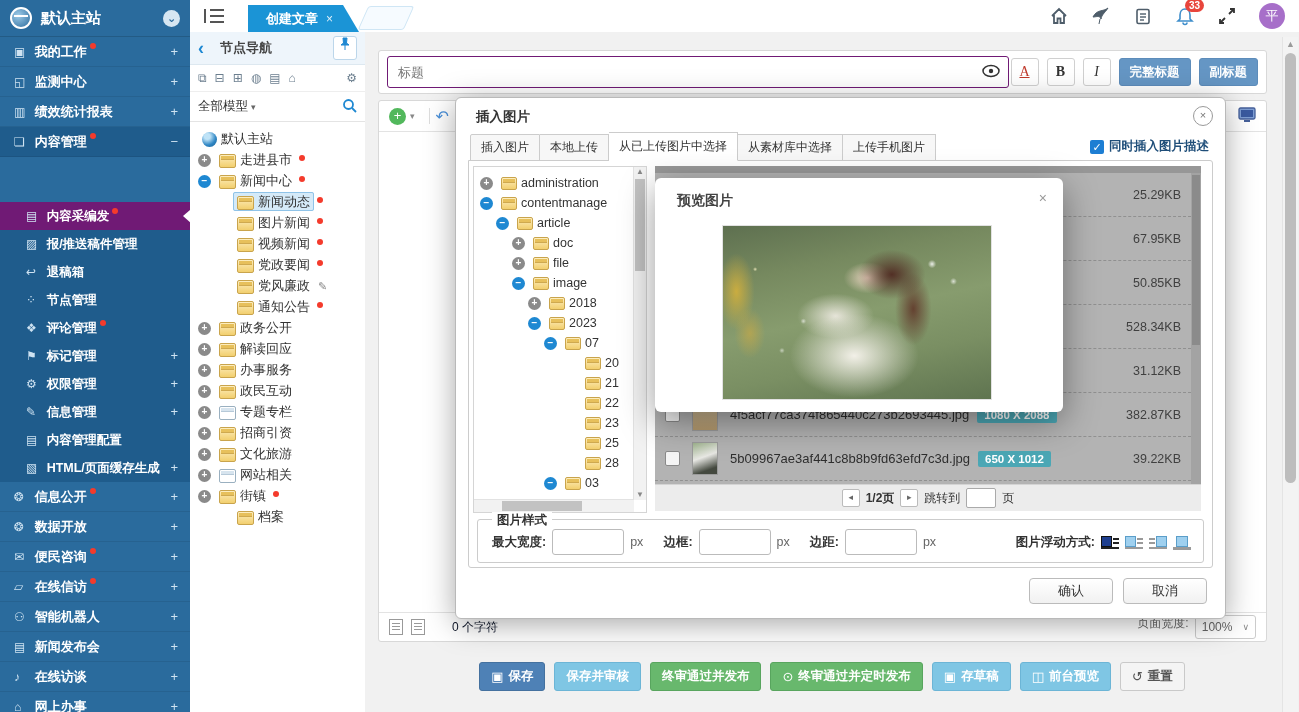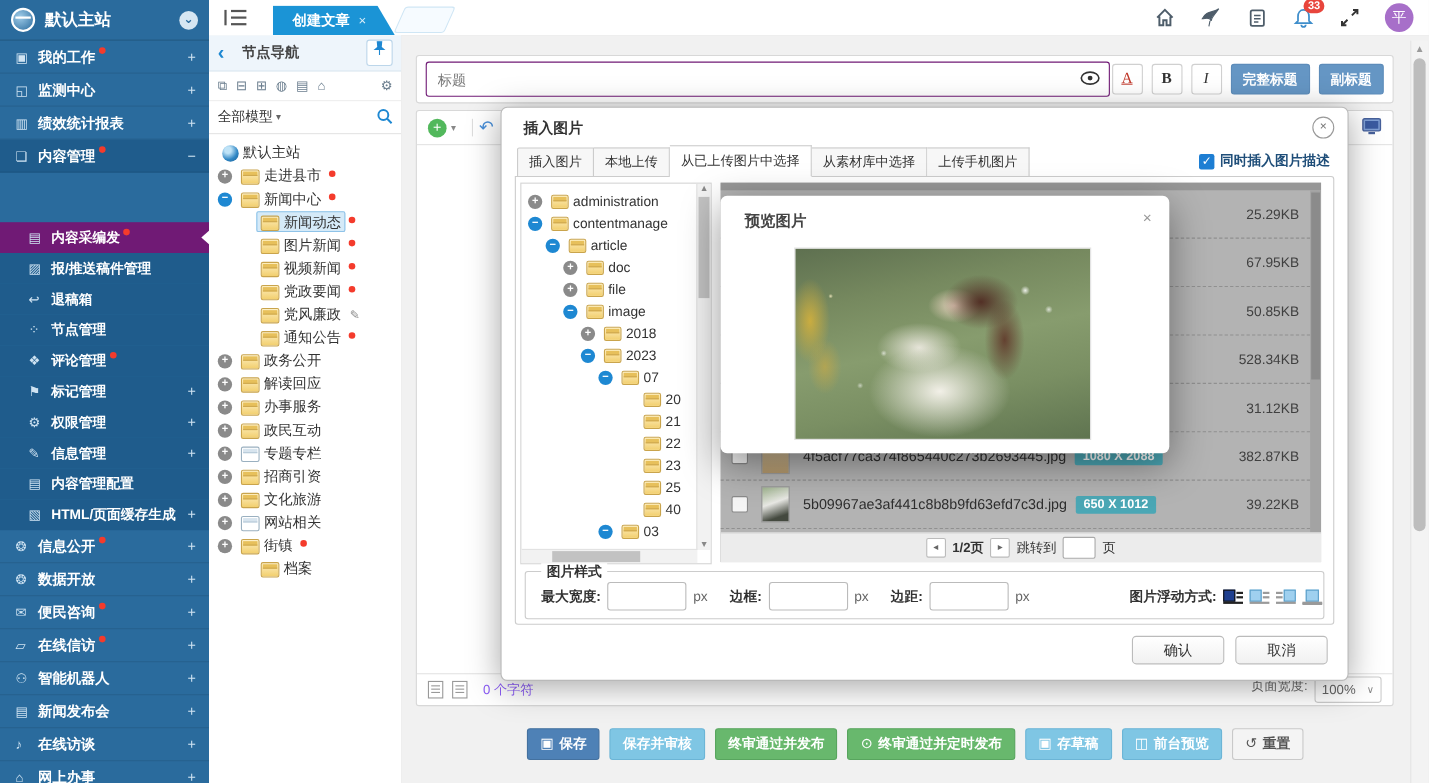--- a/index.html
+++ b/index.html
@@ -88,21 +88,21 @@
   #ed-toolbar{height:30px;border-bottom:1px solid #e3e3e3;display:flex;align-items:center;padding:0 10px;}
   #ed-plus{width:17px;height:17px;border-radius:50%;background:#52b85c;color:#fff;text-align:center;line-height:16px;font-size:13px;cursor:pointer;}
   #ed-caret{font-size:9px;color:#888;margin:0 8px 0 4px;cursor:pointer;}
   .vsep{width:1px;height:16px;background:#ddd;margin:0 6px;}
   #ed-undo{color:#4a90d9;font-size:16px;cursor:pointer;}
   #ed-right{margin-left:auto;display:flex;align-items:center;gap:14px;}
   #ed-A{color:#e0812e;font-weight:bold;font-family:"Liberation Serif","DejaVu Serif",serif;font-size:15px;cursor:pointer;}
   #ed-statusbar{position:absolute;left:0;right:0;bottom:0;height:28px;border-top:1px solid #e3e3e3;display:flex;align-items:center;padding:0 10px;color:#888;font-size:12px;}
   .st-ico{width:12px;height:14px;border:1px solid #999;margin-right:8px;position:relative;}
   .st-ico::before{content:"";position:absolute;left:2px;right:2px;top:3px;height:1px;background:#999;box-shadow:0 3px 0 #999,0 6px 0 #999;}
-  #st-count{margin-left:6px;color:#8b5cf6;}
+  #st-count{margin-left:19px;color:#0f172a;}
   #st-right{margin-left:auto;display:flex;align-items:flex-start;gap:6px;color:#666;}
   #pw-select{border:1px solid #ccc;border-radius:3px;background:#fff;height:22px;line-height:22px;padding:0 6px;display:flex;gap:10px;align-items:center;cursor:pointer;}
   #pw-select .caret{font-size:9px;color:#888;}
   #main-scroll{right:1px;top:5px;bottom:0;width:15px;background:#f3f3f3;border-left:1px solid #e4e4e4;}
   #main-scroll .up{color:#9a9a9a;font-size:9px;text-align:center;margin-top:2px;}
   #main-scroll .thumb{position:absolute;left:2px;right:2px;top:16px;height:430px;background:#bdbdbd;border-radius:6px;}
 
   
   #footer-actions{left:365px;right:0;bottom:0;height:72px;display:flex;align-items:center;justify-content:center;gap:9px;}
   .fbtn{height:29px;border-radius:3px;border:1px solid transparent;color:#fff;font-weight:bold;font-size:12.5px;padding:0 11px;cursor:pointer;display:flex;align-items:center;gap:5px;font-family:inherit;}
@@ -152,21 +152,21 @@
   .fdims:empty{display:none;}
   .fsize{margin-left:auto;color:#404040;font-size:12.5px;}
   #list-vscroll{position:absolute;right:0;top:7px;bottom:26px;width:10px;background:#a3a3a3;}
   #list-vscroll .thumb{position:absolute;left:1px;right:1px;top:2px;height:170px;background:#8b8b8b;}
   #pager{position:absolute;left:0;right:0;bottom:0;height:26px;background:#ececec;border-top:1px solid #d4d4d4;display:flex;align-items:center;justify-content:center;gap:6px;font-size:12px;color:#333;}
   .pg-btn{width:16px;height:16px;border:1px solid #bbb;background:#fff;border-radius:2px;text-align:center;line-height:15px;font-size:9px;color:#666;cursor:pointer;}
   #pg-input{width:24px;height:16px;border:1px solid #aaa;background:#fff;border-radius:2px;}
   
   #style-fs{position:absolute;left:8px;right:8px;top:358px;height:42px;border:1px solid #ccc;border-radius:3px;}
   #style-fs .legend{position:absolute;left:14px;top:-8px;background:#fff;padding:0 5px;font-weight:bold;font-size:12.5px;}
-  #style-row{position:absolute;left:14px;right:1px;top:9px;display:flex;align-items:center;gap:6px;font-size:12.5px;}
+  #style-row{position:absolute;left:14px;right:12px;top:9px;display:flex;align-items:center;gap:6px;font-size:12.5px;}
   #style-row .lab{font-weight:bold;color:#333;}
   .st-input{width:66px;height:22px;border:1px solid #bbb;border-radius:3px;background:#fff;}
   .px{color:#666;margin-right:14px;}
   #float-group{margin-left:auto;display:flex;align-items:center;gap:6px;}
   .flt{width:18px;height:15px;position:relative;cursor:pointer;}
   .flt i{position:absolute;}
   .flt .blk{width:9px;height:9px;background:#9fd0ef;border:1px solid #5b9ec9;}
   .flt.f1 .blk{background:#1f3f8f;border-color:#111;}
   .flt .ln{height:2px;background:#9a9a9a;}
   .flt.f1 .ln{background:#222;}
@@ -674,21 +674,21 @@
 
           <div class="dn d5">
             <span class="exp"></span><span class="tin"><span class="tico"></span><span>23</span></span>
           </div>
 
           <div class="dn d5">
             <span class="exp"></span><span class="tin"><span class="tico"></span><span>25</span></span>
           </div>
 
           <div class="dn sel d5">
-            <span class="exp"></span><span class="tin"><span class="tico"></span><span>40</span></span>
+            <span class="exp"></span><span class="tin"><span class="tico"></span><span>28</span></span>
           </div>
 
           <div class="dn d4">
             <span class="exp minus">−</span><span class="tin"><span class="tico"></span><span>03</span></span>
           </div>
 
       </div>
       <div id="dt-vscroll">
         <div class="ar">▲</div>
         <div class="thumb"></div>

